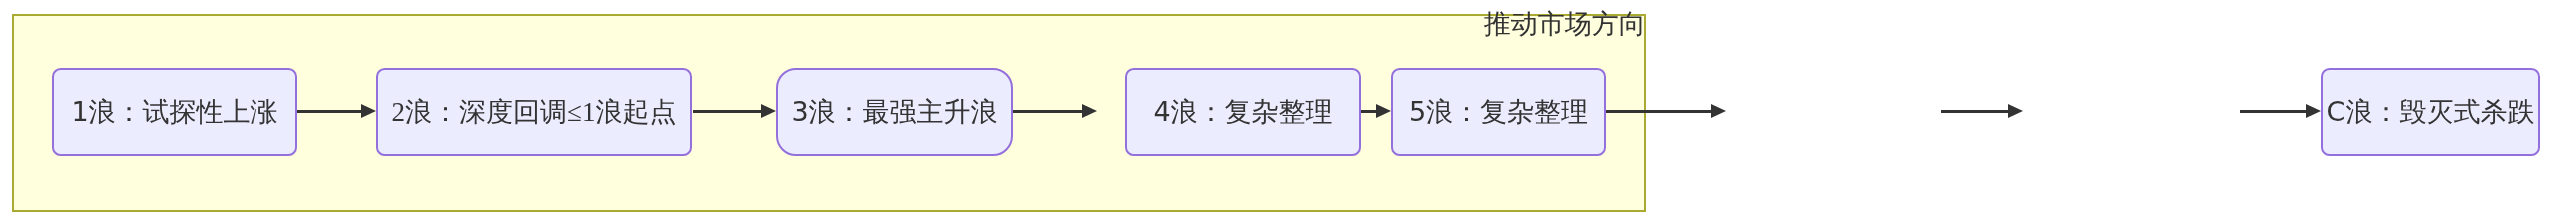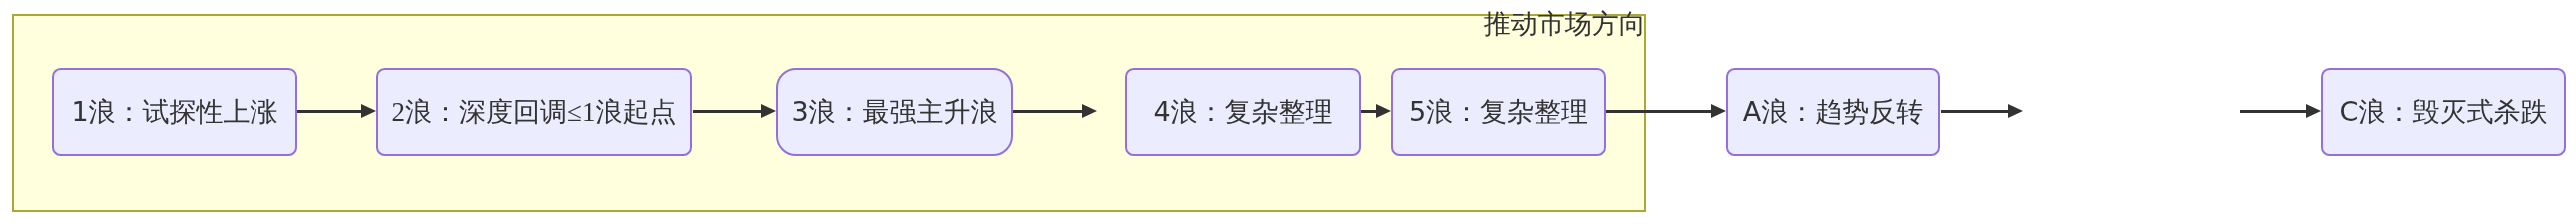--- a/index.html
+++ b/index.html
@@ -38,21 +38,21 @@
     font-size:27px;color:var(--text);white-space:nowrap;
     z-index:3;
   }
   .n1{left:52px;width:245px;}
   .n2{left:376px;width:316px;font-family:Liberation Serif, serif;}
   .n3{left:776px;width:237px;border-radius:20px;}
   .n4{left:1097px;width:236px;margin-left:28px;}
   .n5{left:1391px;width:215px;}
   .n6{left:1726px;width:214px;}
   .n7{left:2022px;width:218px;}
-  .n8{left:2321px;width:245px;}
+  .n8{left:2321px;width:219px;}
   .arrow{
     position:absolute;top:99px;height:26px;z-index:2;
   }
   .a1{left:297px;width:79px;}
   .a2{left:693px;width:83px;}
   .a3{left:1013px;width:84px;}
   .a4{left:1309px;width:82px;}
   .a5{left:1606px;width:120px;}
   .a6{left:1941px;width:82px;}
   .a7{left:2240px;width:81px;}
@@ -103,21 +103,20 @@
     <span class="head"></span>
   </div>
 
   <div class="node n5">5浪：复杂整理</div>
 
   <div class="arrow a5">
     <span class="shaft"></span>
     <span class="head"></span>
   </div>
 
-  <div class="node n6">A浪：趋势反转</div>
 
   <div class="arrow a6">
     <span class="shaft"></span>
     <span class="head"></span>
   </div>
 
 
   <div class="arrow a7">
     <span class="shaft"></span>
     <span class="head"></span>

